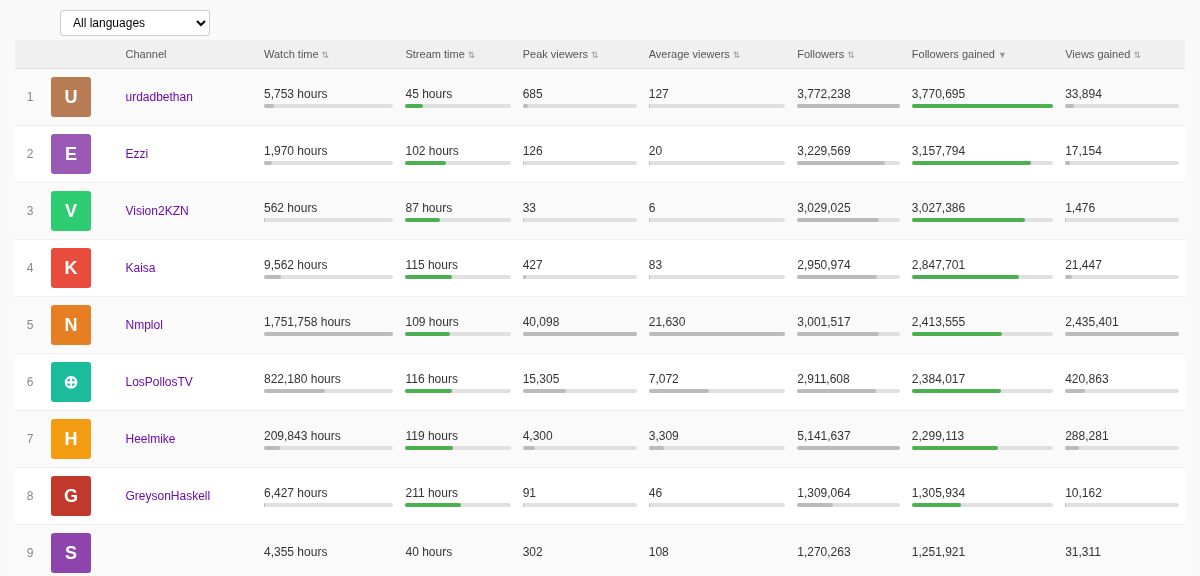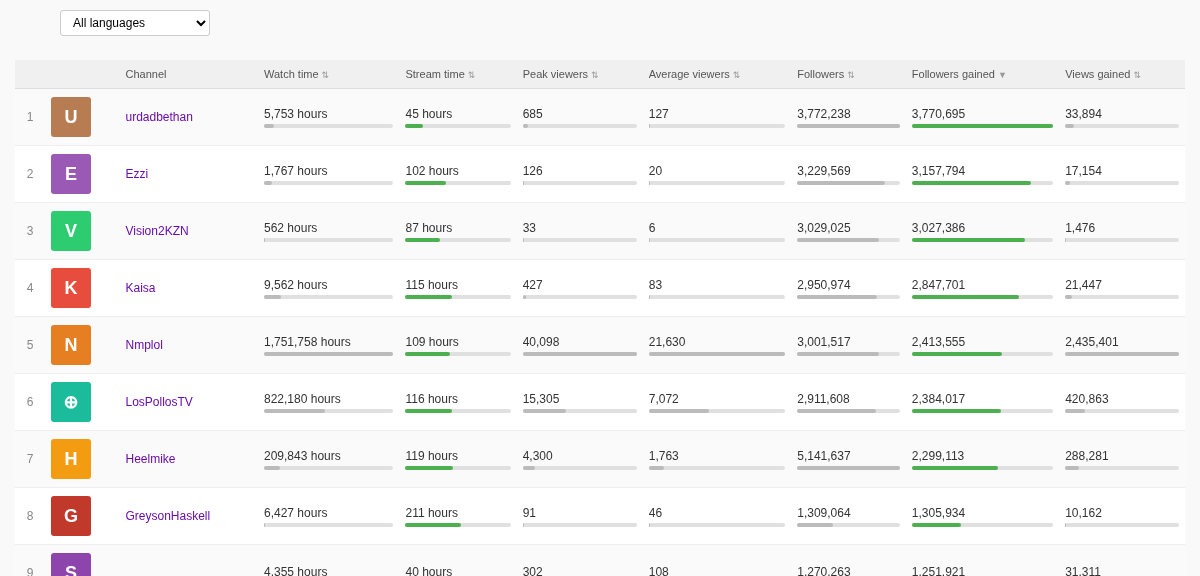--- a/index.html
+++ b/index.html
@@ -1,19 +1,19 @@
 <!DOCTYPE html>
 <html><head>
   <meta charset="utf-8">
   <style>
     * { box-sizing: border-box; margin: 0; padding: 0; }
     body { font-family: Arial, sans-serif; font-size: 12px; background: #f9f9f9; color: #333; }
     .page { padding: 10px 15px; max-width: 1200px; }
     .title { font-size: 13px; font-weight: bold; margin-bottom: 10px; }
-    .language-select { margin-bottom: 24px; padding-left: 45px; }
+    .language-select { margin-bottom: 4px; padding-left: 45px; }
     .language-select select { padding: 4px 8px; border: 1px solid #ccc; border-radius: 3px; font-size: 12px; background: #fff; width: 150px; }
     table { width: 100%; border-collapse: collapse; background: #fff; }
     thead tr { background: #f0f0f0; border-bottom: 1px solid #ddd; }
     thead th { padding: 8px 6px; text-align: left; font-size: 11px; font-weight: normal; color: #555; white-space: nowrap; cursor: pointer; }
     thead th .sort-icon { margin-left: 3px; color: #999; font-size: 9px; }
     tbody tr { border-bottom: 1px solid #eee; }
     tbody tr:nth-child(odd) { background: #fafafa; }
     tbody tr:nth-child(even) { background: #fff; }
     td { padding: 8px 6px; vertical-align: middle; }
     .rank { color: #888; font-size: 12px; text-align: center; width: 30px; }
@@ -107,21 +107,21 @@
     </tr>
         <tr>
       <td class="rank">2</td>
       <td>
         <div class="avatar-img" style="background:#9b59b6;">E</div>
       </td>
       <td>
         <a class="channel-name">Ezzi</a>
       </td>
       <td class="stat-cell">
-        <div class="stat-value">1,767 hours</div>
+        <div class="stat-value">1,970 hours</div>
         <div class="bar-container">
               <div class="bar-fill bar-gray" style="width:6%"></div>
             </div>
       </td>
       <td class="stat-cell">
         <div class="stat-value">102 hours</div>
         <div class="bar-container">
               <div class="bar-fill bar-green" style="width:39%"></div>
             </div>
       </td>
@@ -380,21 +380,21 @@
               <div class="bar-fill bar-green" style="width:45%"></div>
             </div>
       </td>
       <td class="stat-cell">
         <div class="stat-value">4,300</div>
         <div class="bar-container">
               <div class="bar-fill bar-gray" style="width:11%"></div>
             </div>
       </td>
       <td class="stat-cell">
-        <div class="stat-value">1,763</div>
+        <div class="stat-value">3,309</div>
         <div class="bar-container">
               <div class="bar-fill bar-gray" style="width:11%"></div>
             </div>
       </td>
       <td class="stat-cell">
         <div class="stat-value">5,141,637</div>
         <div class="bar-container">
               <div class="bar-fill bar-gray" style="width:100%"></div>
             </div>
       </td>

